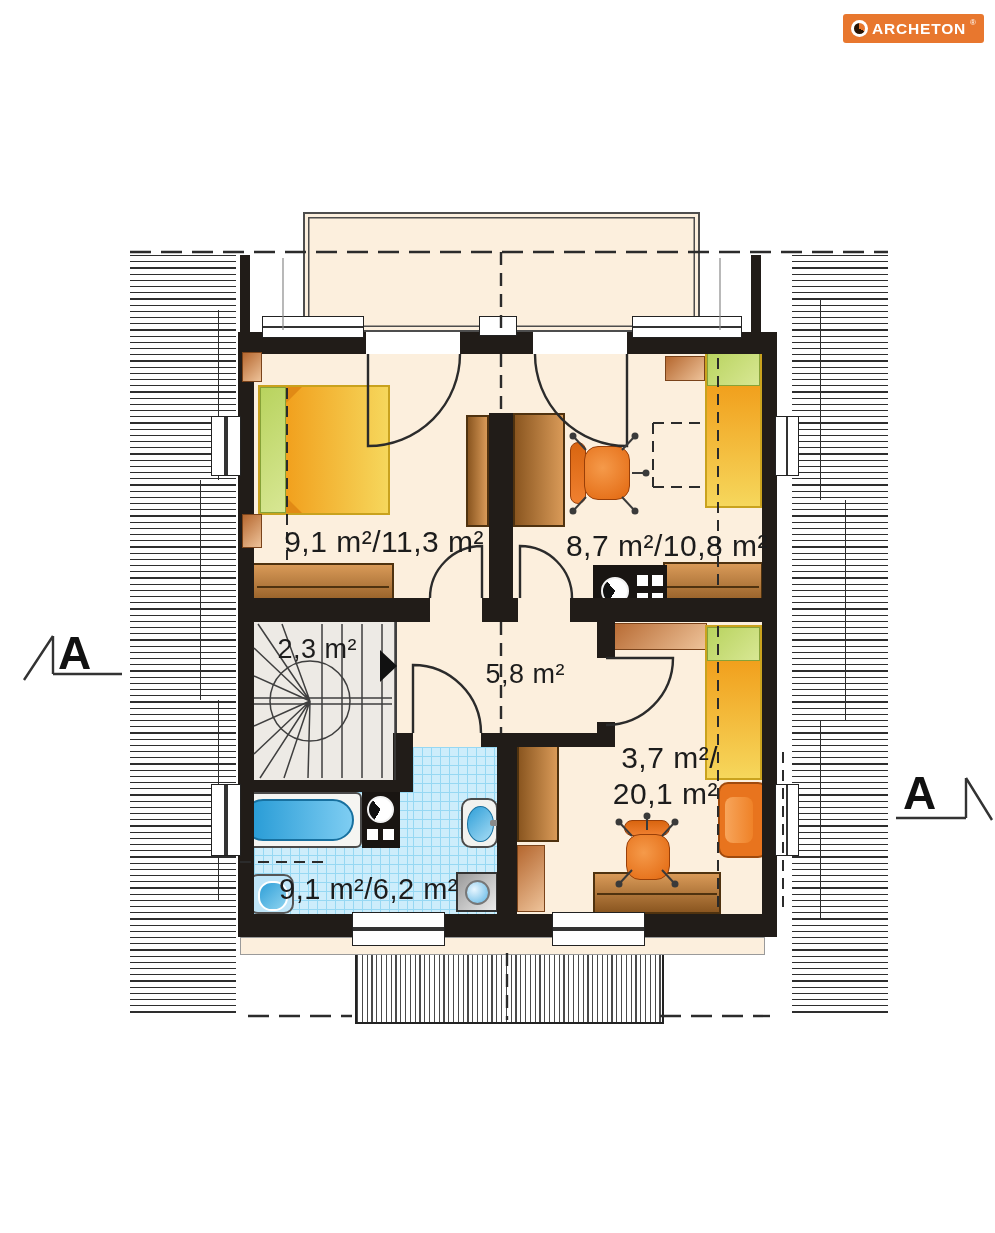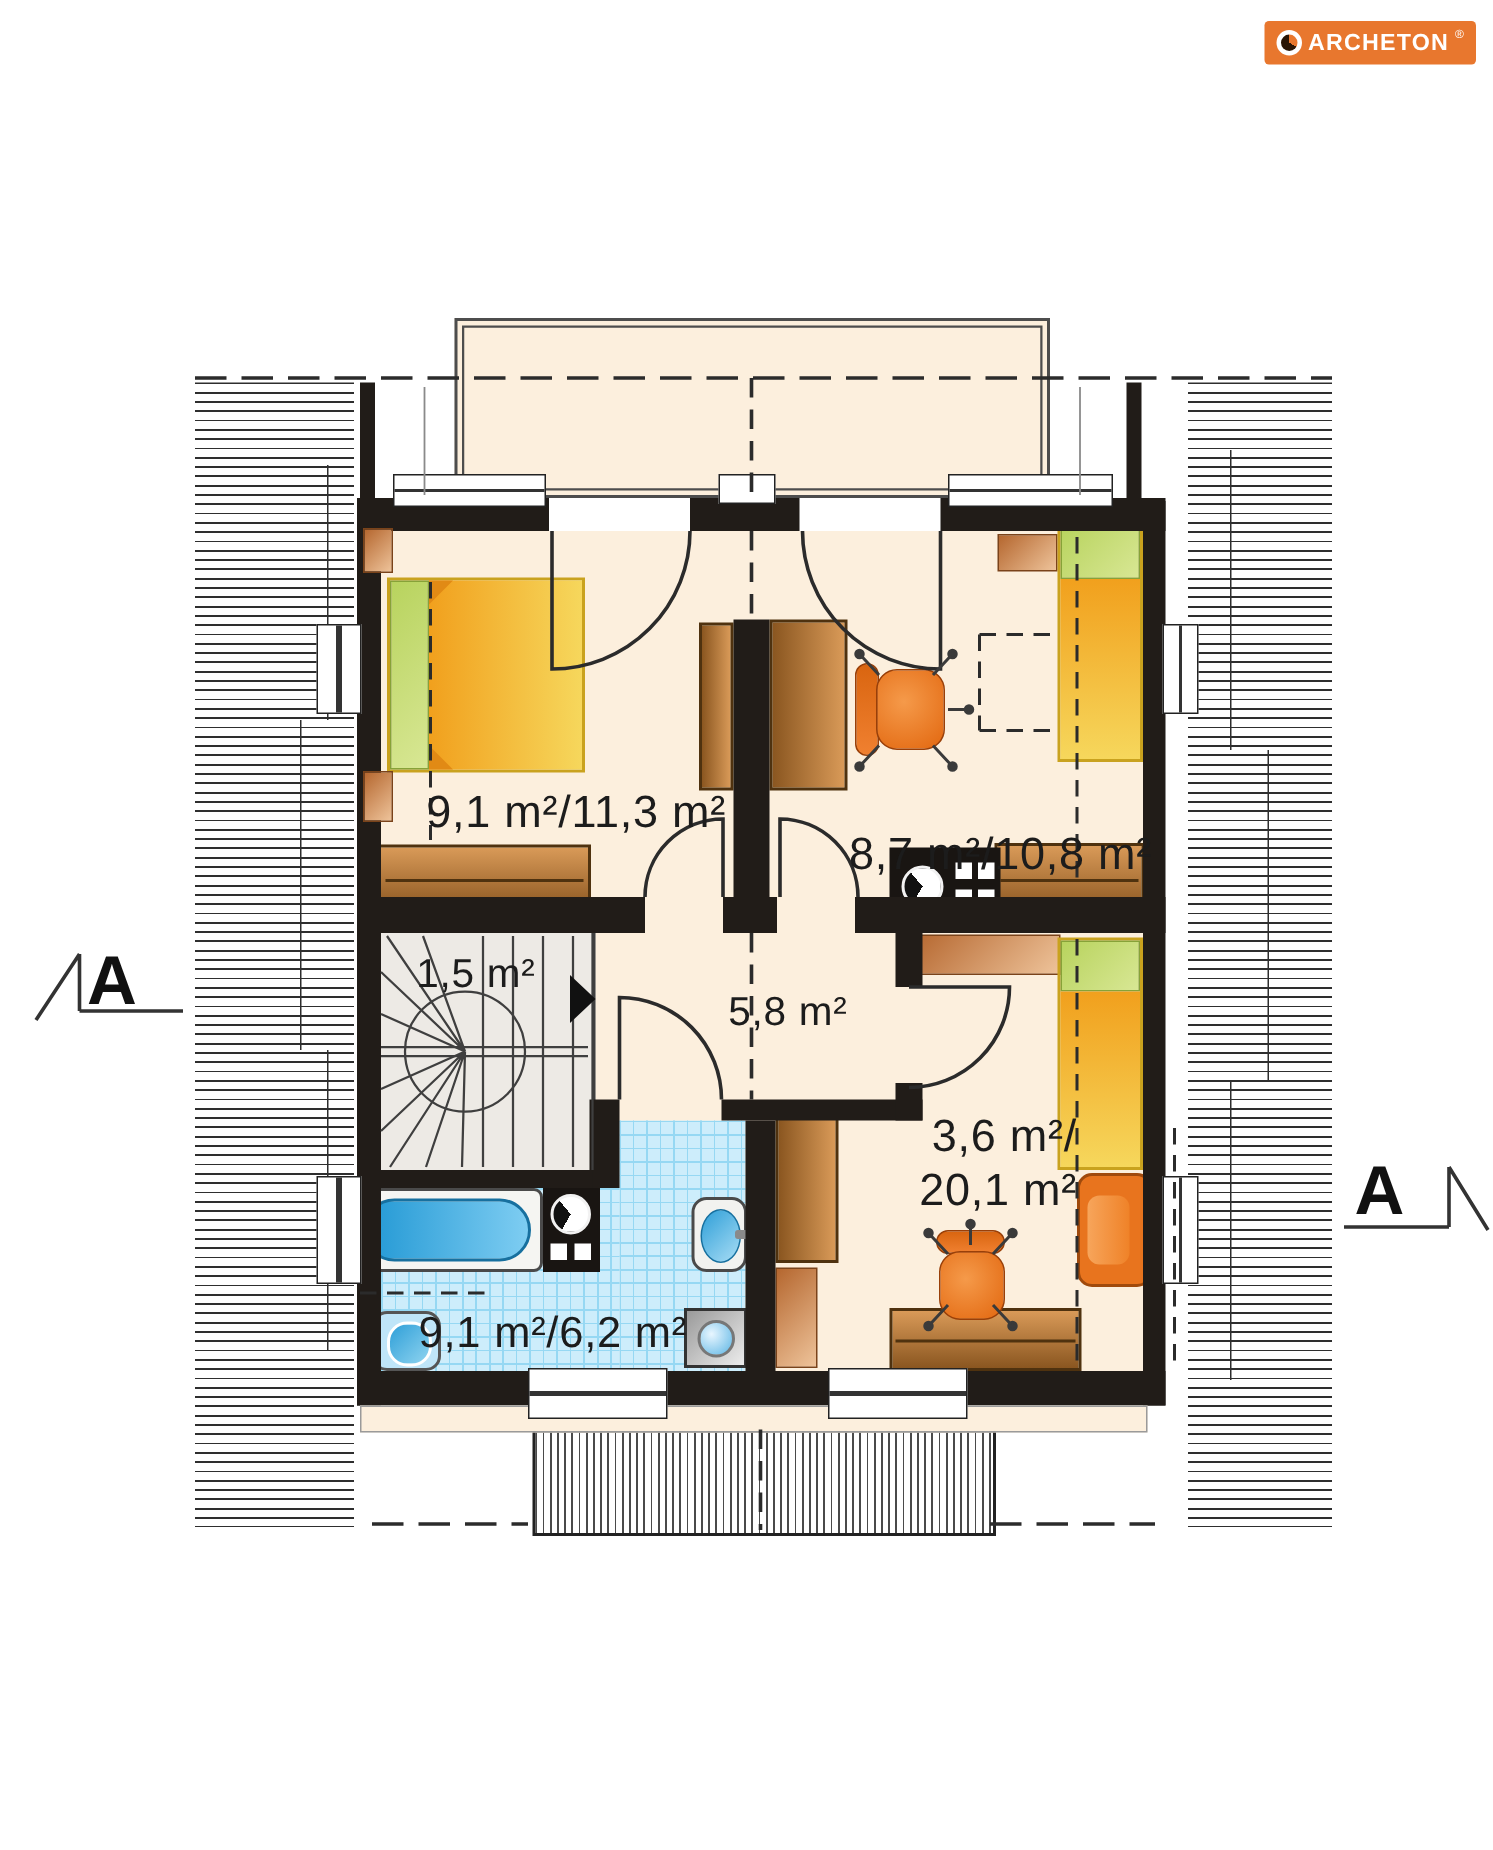--- a/index.html
+++ b/index.html
@@ -267,25 +267,25 @@
   </g>
   <g stroke="#333" stroke-width="2.4" fill="none">
     <path d="M24 680 L53 636 M53 636 V674 M53 674 H122"></path>
   </g>
   <g stroke="#333" stroke-width="2.4" fill="none">
     <path d="M896 818 H966 M966 818 V778 M966 778 L992 820"></path>
   </g>
 </svg>
 
 <div class="roomlabel z40" style="left:252px;top:524px;width:232px;">9,1 m²/11,3 m²</div>
-<div class="roomlabel z40" style="left:543px;top:552px;width:225px;">8,7 m²/10,8 m²</div>
-<div class="roomlabel small z40" style="left:252px;top:633px;width:105px;">1,5 m²</div>
+<div class="roomlabel z40" style="left:543px;top:528px;width:225px;">8,7 m²/10,8 m²</div>
+<div class="roomlabel small z40" style="left:252px;top:633px;width:105px;">2,3 m²</div>
 <div class="roomlabel small z40" style="left:455px;top:658px;width:110px;">5,8 m²</div>
 <div class="roomlabel z40" style="left:583px;top:740px;width:135px;">
-  <div>3,6 m²/</div>
+  <div>3,7 m²/</div>
   <div>20,1 m²</div>
 </div>
 <div class="roomlabel z40" style="left:258px;top:872px;width:200px;font-size:29px;">9,1 m²/6,2 m²</div>
 
 <div class="amark z50" style="left:58px;top:626px;">A</div>
 <div class="amark z50" style="left:903px;top:766px;">A</div>
 
 <div class="logo z50">
   <span class="logo-icon"></span>
   <span class="logo-text">ARCHETON</span>

